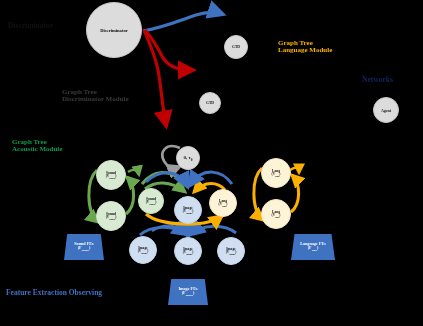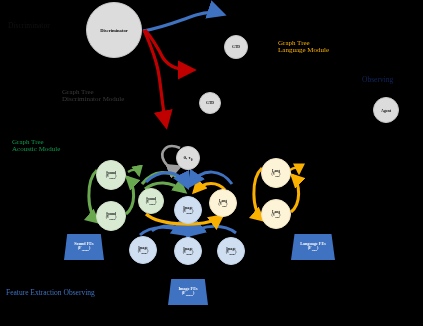--- a/index.html
+++ b/index.html
@@ -1,20 +1,20 @@
 <!DOCTYPE html>
 <html><head>
 <meta charset="utf-8">
 <style>
   html,body{margin:0;padding:0;background:#000;}
   #stage{
     position:relative;width:423px;height:326px;background:#000;overflow:hidden;
     font-family:"Liberation Serif", serif;
   }
-  .lbl{position:absolute;font-weight:normal;line-height:1.05;white-space:pre-line;}
+  .lbl{position:absolute;font-weight:bold;line-height:1.05;white-space:pre-line;}
 
   .node{
     position:absolute;border-radius:50%;display:flex;flex-direction:column;
     align-items:center;justify-content:center;text-align:center;
     font-family:"Liberation Serif", serif;font-weight:bold;color:#111;
     box-sizing:border-box;
   }
   .node .sub{font-size:3.4px;line-height:1.1;}
   .node.gray{background:#dcdcdc;border:1px solid #c9c9c9;}
   .node.green{background:#d9ead3;border:1px solid #cfe3c6;}
@@ -103,21 +103,21 @@
   </svg>
 
   <div>
     <div class="lbl" style="left:8px;top:22px;color:#111111;font-size:7.5px;">Discriminator</div>
     <div class="lbl" style="left:62px;top:89px;color:#3a3a3a;font-size:7px;">Graph Tree
 Discriminator Module</div>
     <div class="lbl" style="left:12px;top:139px;color:#0d9b4b;font-size:7px;">Graph Tree
 Acoustic Module</div>
     <div class="lbl" style="left:278px;top:40px;color:#f9b000;font-size:7px;">Graph Tree
 Language Module</div>
-    <div class="lbl" style="left:362px;top:76px;color:#12265e;font-size:7.5px;">Observing</div>
+    <div class="lbl" style="left:362px;top:76px;color:#12265e;font-size:7.5px;">Networks</div>
     <div class="lbl" style="left:6px;top:289px;color:#3f72c1;font-size:7.5px;">Feature Extraction Observing</div>
   </div>
 
   <div>
     <div class="node gray" style="left:86px;top:2px;width:56px;height:56px;font-size:4.6px;">
       <span>Discriminator</span>
     </div>
 
     <div class="node gray" style="left:224px;top:35px;width:24px;height:24px;font-size:3.6px;">
       <span>GTD</span>

